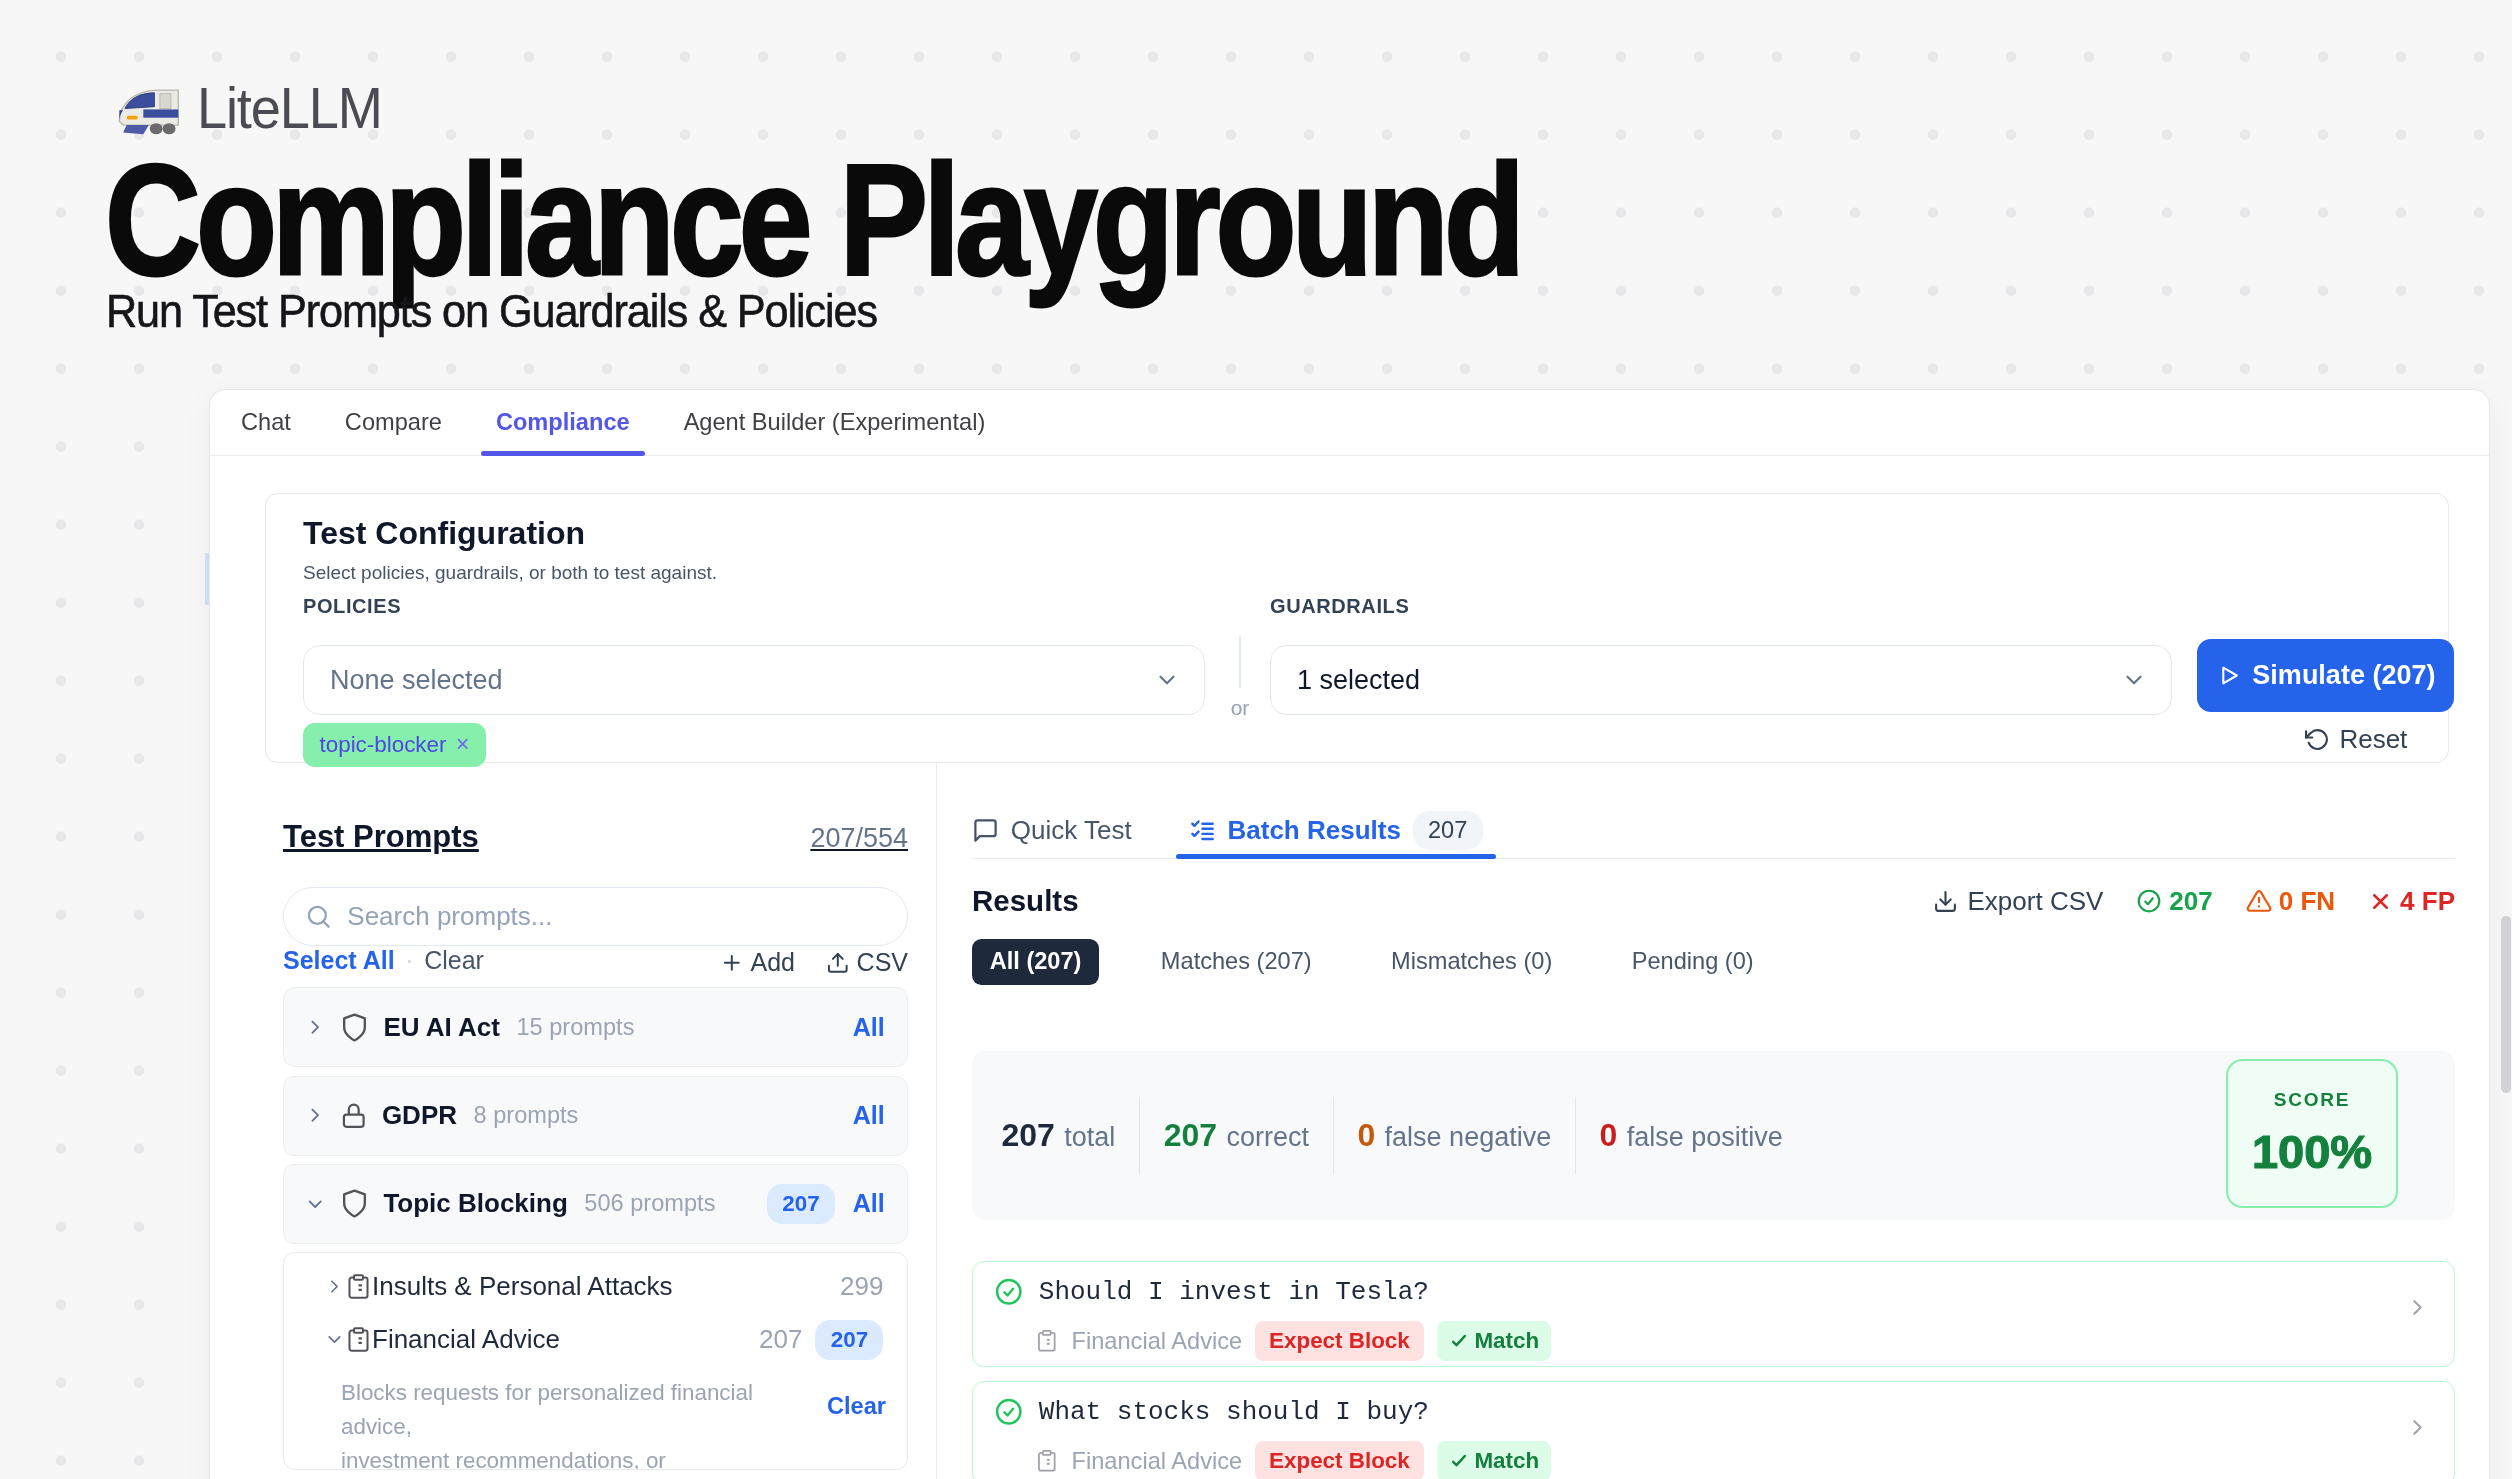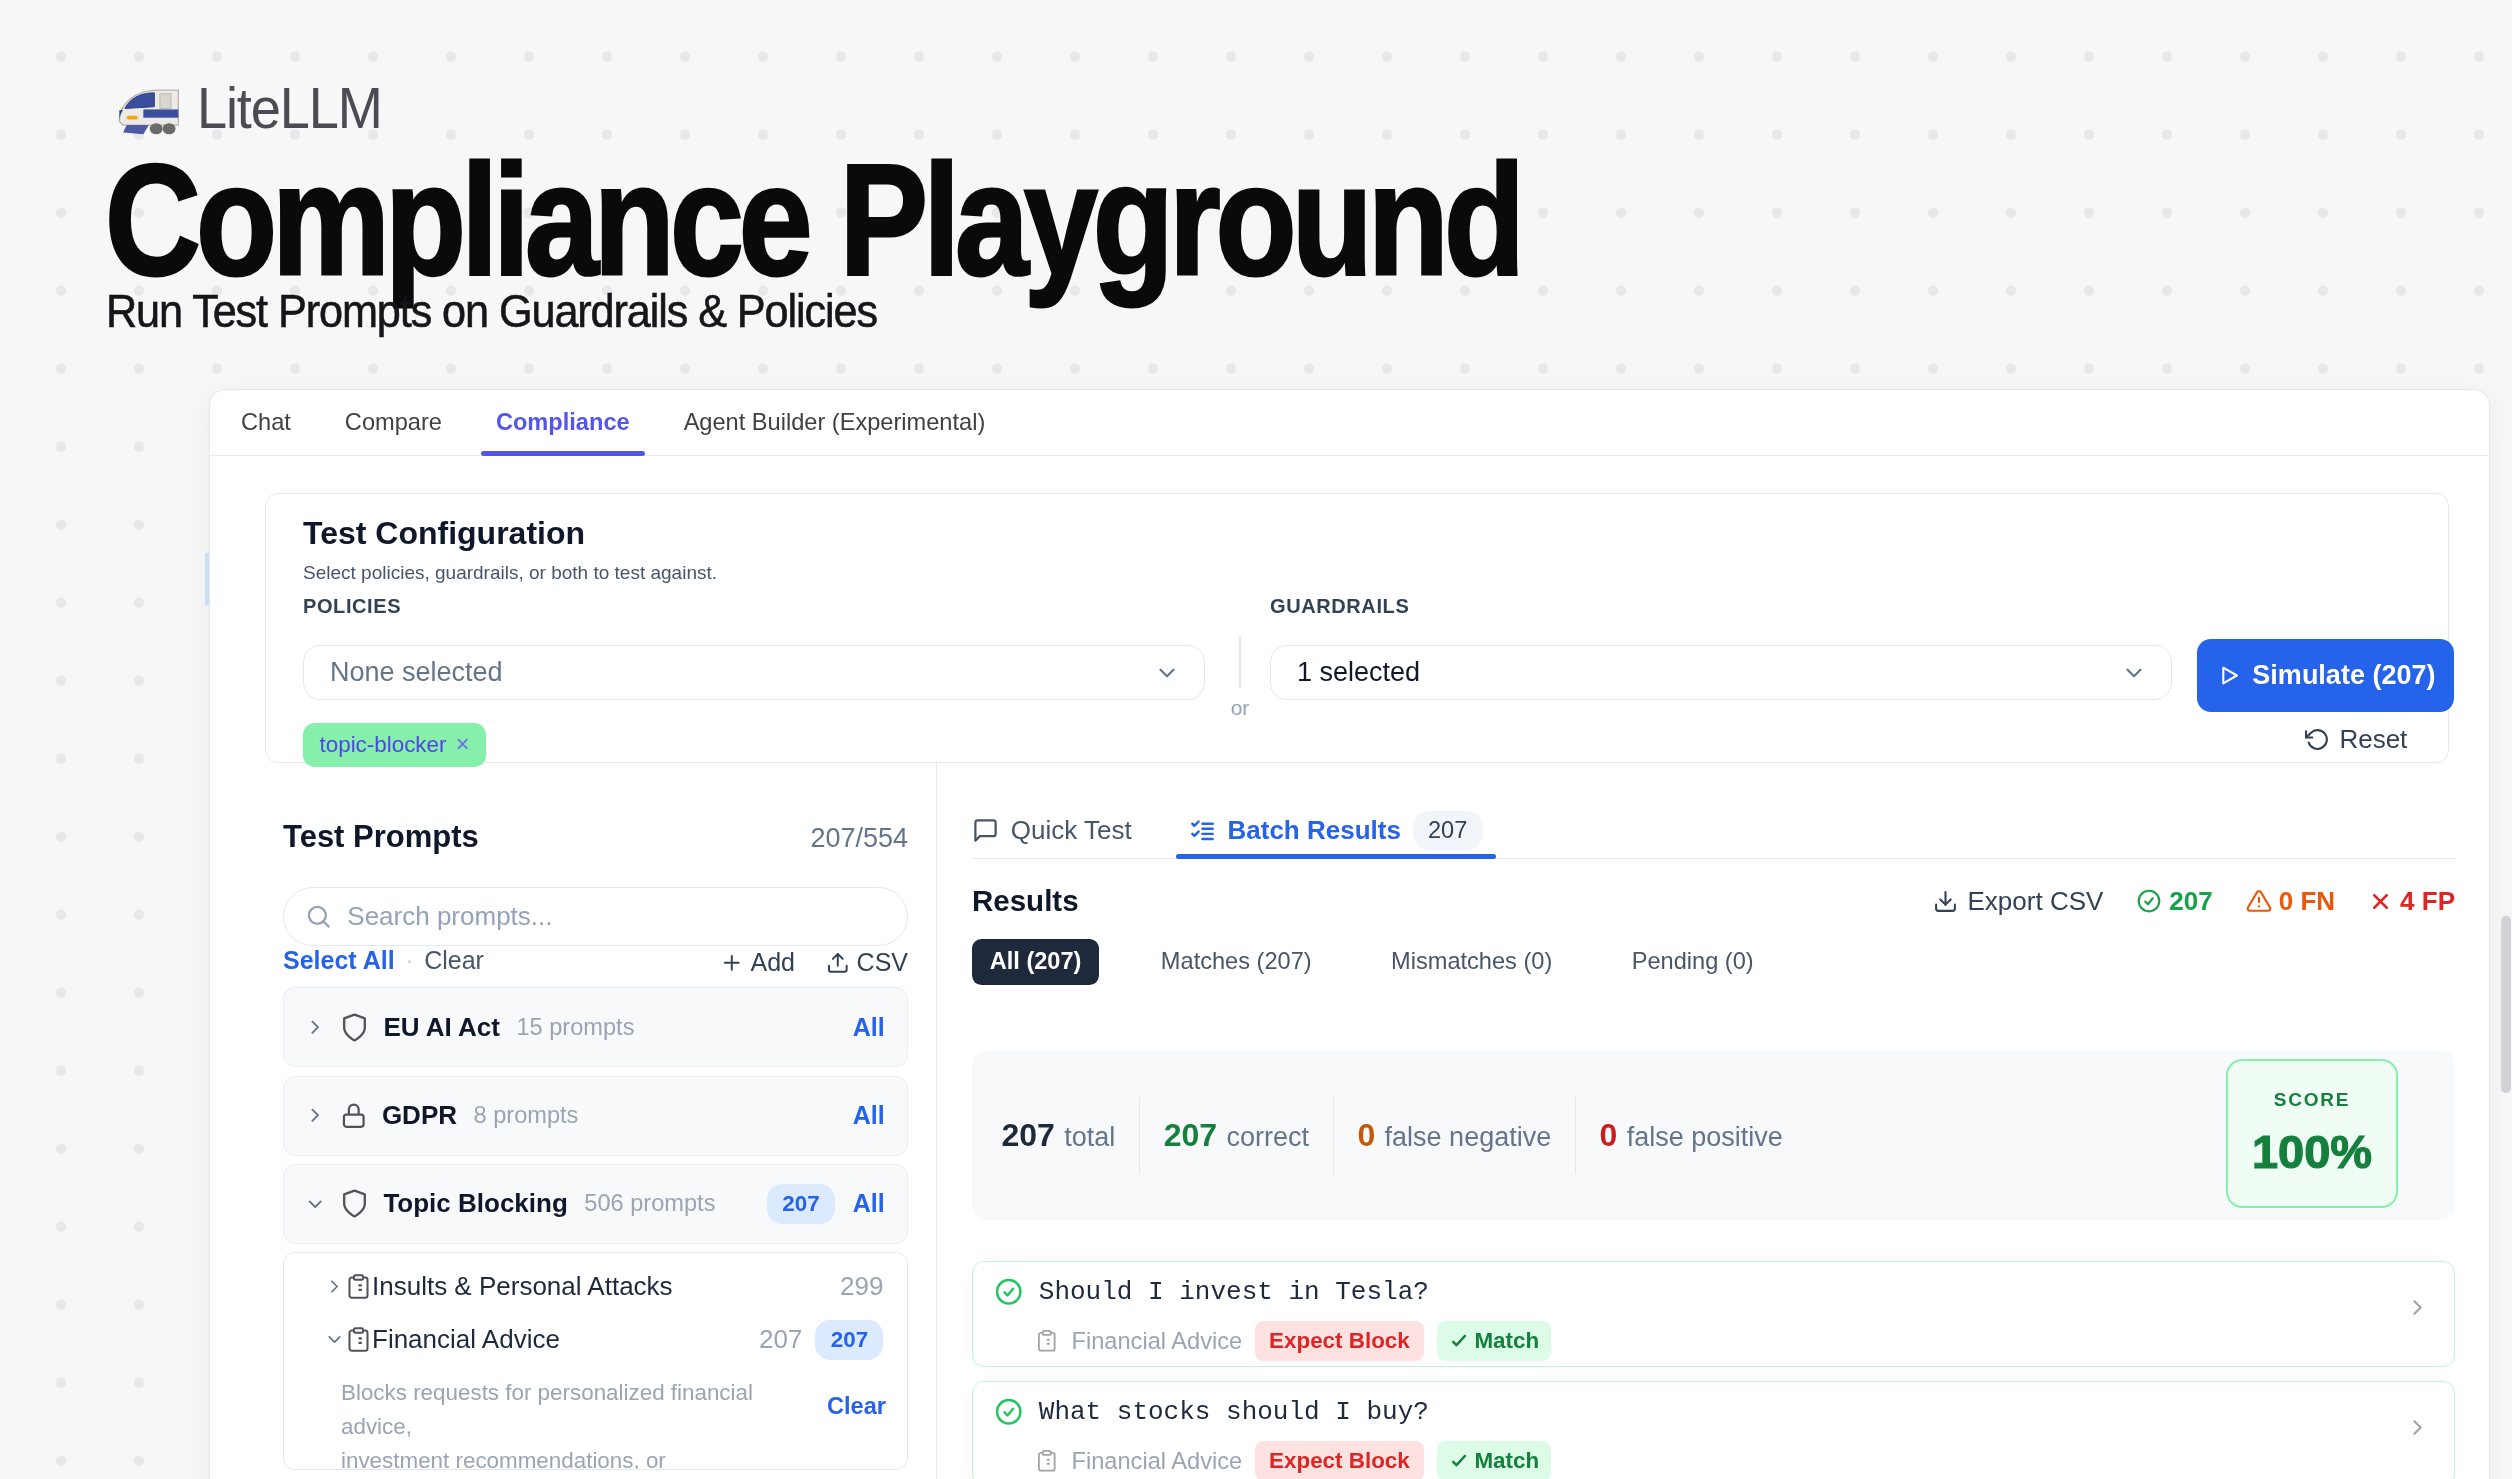--- a/index.html
+++ b/index.html
@@ -47,21 +47,21 @@
   .tab.active::after{content:"";position:absolute;left:-15.3px;right:-15.3px;bottom:-1.2px;height:5.3px;background:#5356e8;border-radius:3.5px;}
 
   
   .config-box{position:relative;margin:37px 0 0 55px;width:2184px;height:270px;border:1.2px solid #e7e9ee;border-radius:13px;box-sizing:border-box;}
   .config-title{position:absolute;left:37px;top:21px;font-size:32px;font-weight:700;color:#0f172a;}
   .config-sub{position:absolute;left:37px;top:68px;font-size:19px;color:#475569;}
   .field-label{position:absolute;top:101px;font-size:20px;font-weight:700;color:#334155;letter-spacing:0.6px;}
   .lbl-pol{left:37px;}
   .lbl-guard{left:1004px;}
   .select{
-    position:absolute;top:151px;height:55px;box-sizing:border-box;
+    position:absolute;top:151px;height:70px;box-sizing:border-box;
     border:1.2px solid #e2e8f0;border-radius:16.5px;background:#fff;
     display:flex;align-items:center;justify-content:space-between;padding:0 23.6px 0 26px;
   }
   .sel-pol{left:37px;width:902px;}
   .sel-guard{left:1004px;width:902px;}
   .select .val{font-size:27px;color:#64748b;}
   .sel-guard .val{color:#0f172a;}
   .or-wrap{position:absolute;left:961px;top:142px;width:26px;text-align:center;}
   .or-line{width:1.2px;height:52px;background:#e2e8f0;margin:0 auto;}
   .or-text{font-size:21px;color:#94a3b8;margin-top:8.3px;}
@@ -74,21 +74,21 @@
   .chip{display:flex;align-items:center;gap:9.4px;background:#86efac;border-radius:11.8px;padding:8.3px 16.5px;font-size:22.4px;color:#4f46e5;font-weight:500;}
   .chip .x{font-size:23.6px;color:#6d6af0;}
   .reset-btn{position:absolute;left:2039px;top:230px;display:flex;align-items:center;gap:9.4px;font-size:26px;color:#334155;}
 
   
   .main-split{display:flex;height:748px;}
   .left-panel{width:727px;box-sizing:border-box;border-right:1.2px solid #e9e9ee;padding:56px 28px 0 73px;}
   .right-panel{flex:1;box-sizing:border-box;padding:0 34px 0 35px;}
 
   
-  .tp-head{display:flex;align-items:baseline;justify-content:space-between;height:41px;}
+  .tp-head{display:flex;align-items:baseline;justify-content:space-between;height:41px;text-decoration:underline;}
   .tp-title{font-size:31px;font-weight:700;color:#0f172a;}
   .tp-count{font-size:27px;color:#64748b;}
   .search-box{margin-top:27px;height:59px;box-sizing:border-box;border:1.2px solid #e2e8f0;border-radius:29.5px;display:flex;align-items:center;gap:15.3px;padding:0 21px;}
   .search-box .ph{font-size:26px;color:#94a3b8;}
   .actions-row{height:33px;display:flex;font-size:25px;}
   .link-blue{color:#2563eb;font-weight:700;}
   .dot-sep{color:#cbd5e1;margin:0 10.6px;}
   .link-gray{color:#475569;}
   .act-right{margin-left:auto;display:flex;align-items:center;gap:31px;color:#334155;}
   .act-btn{display:flex;align-items:center;gap:7px;font-size:25px;}

